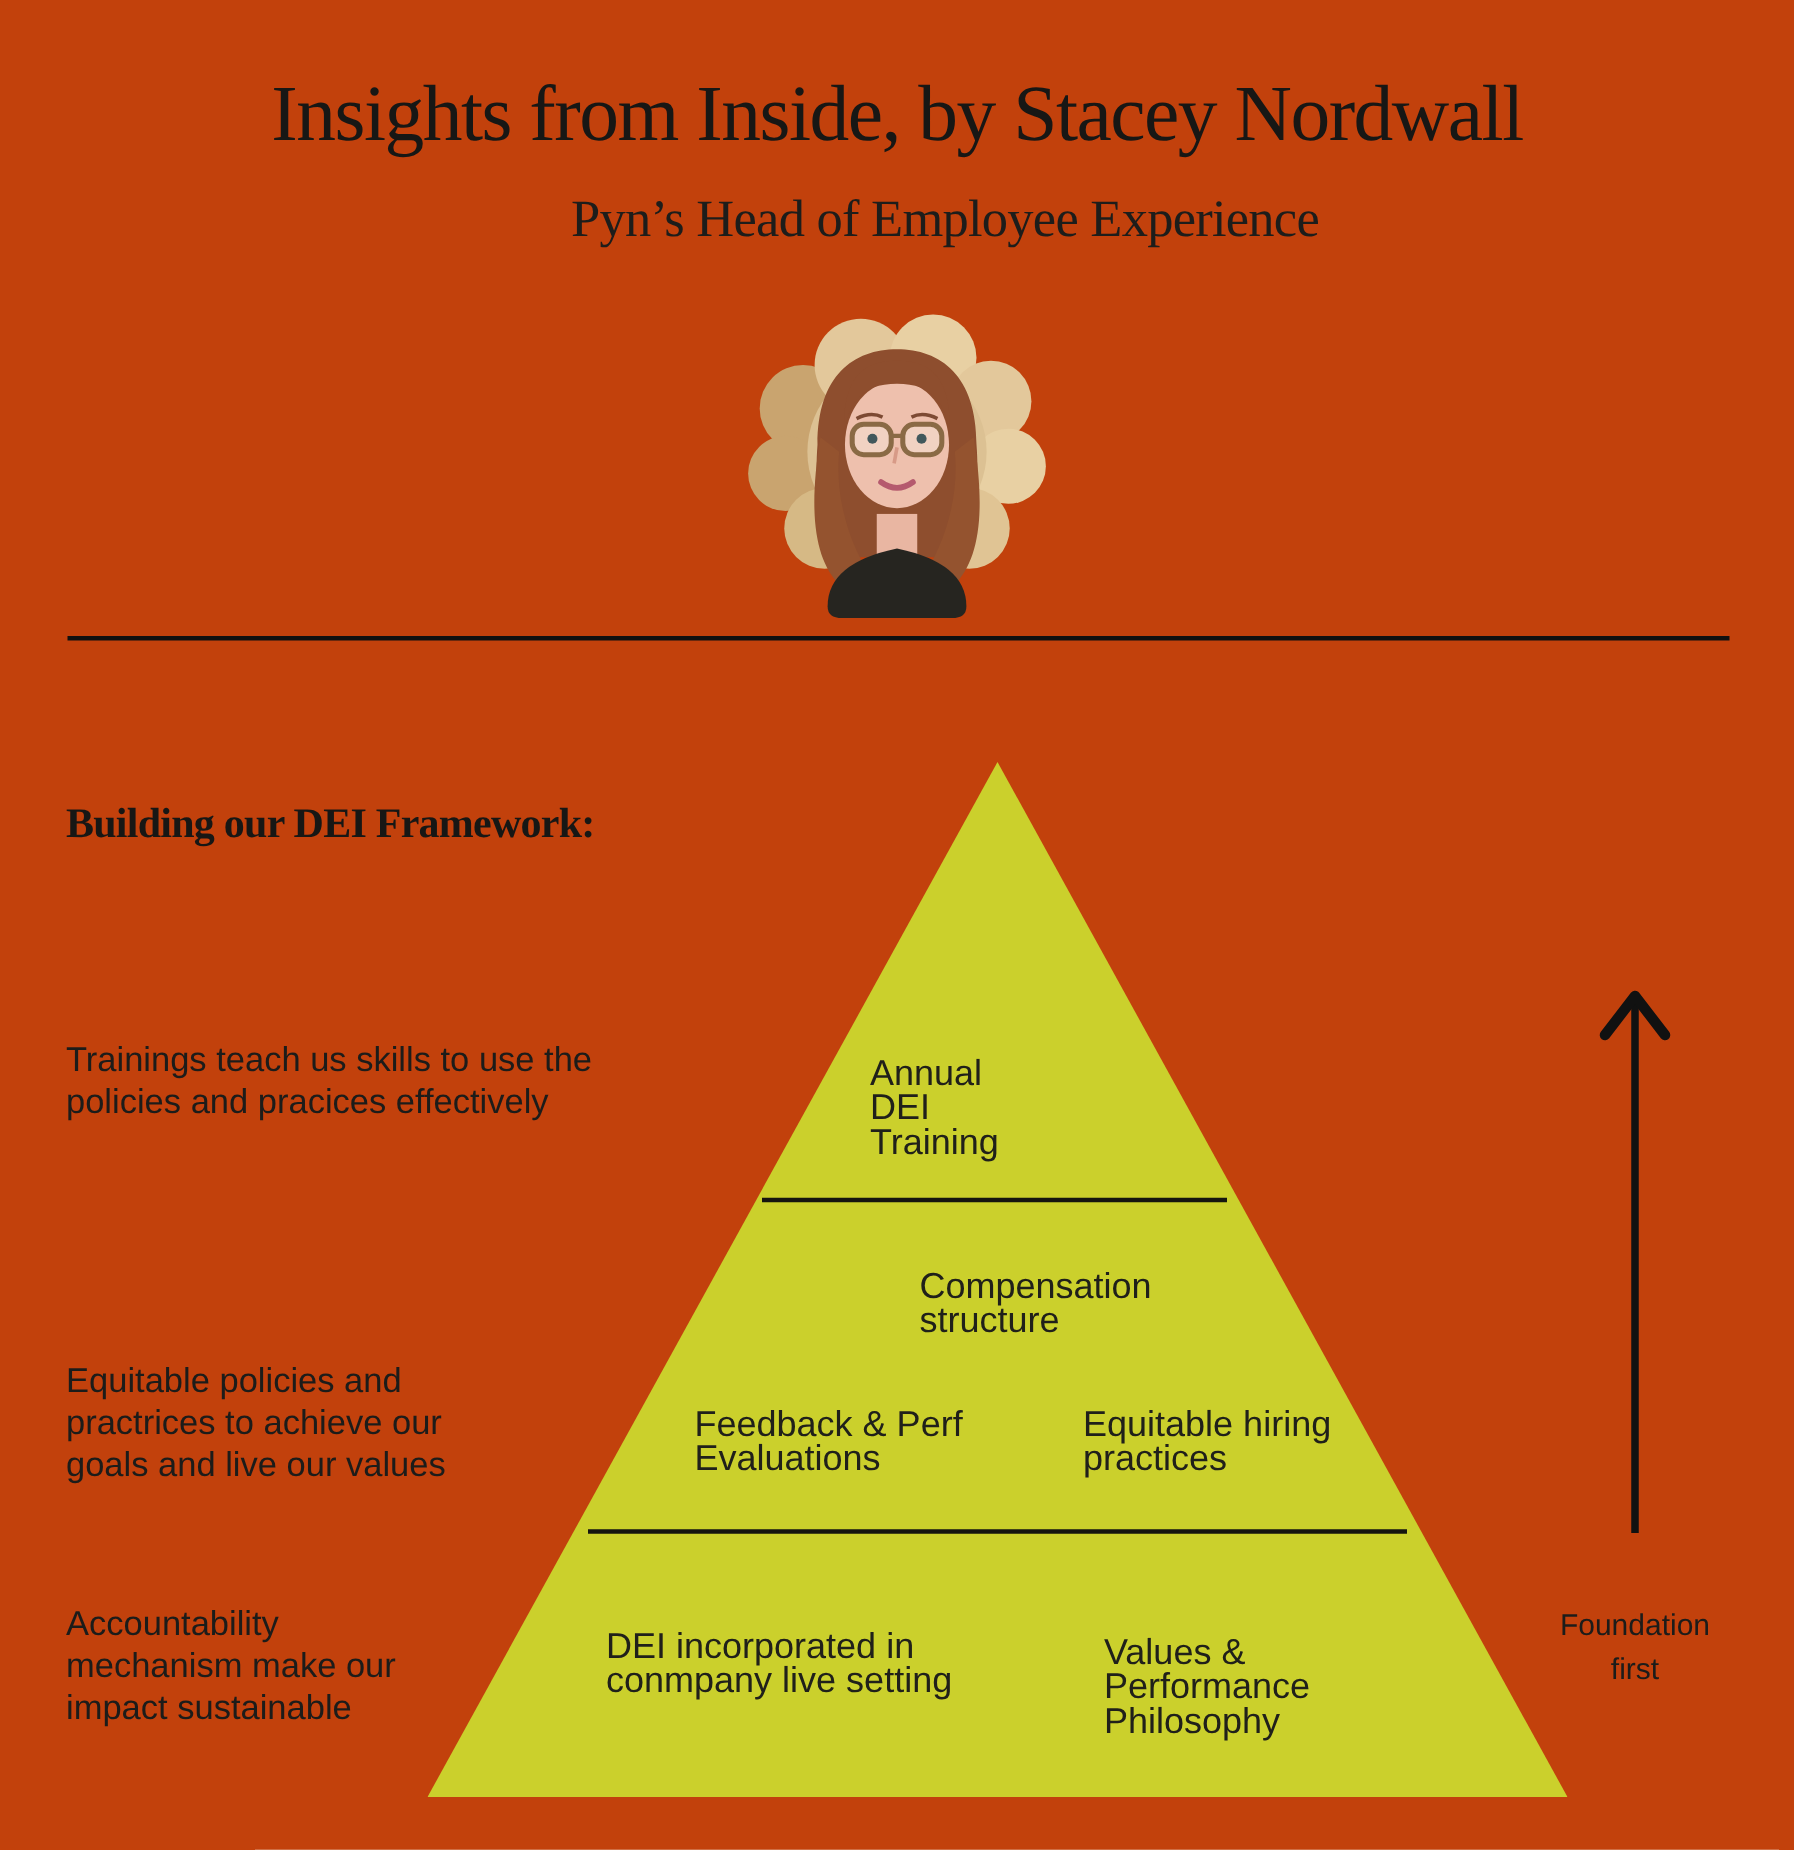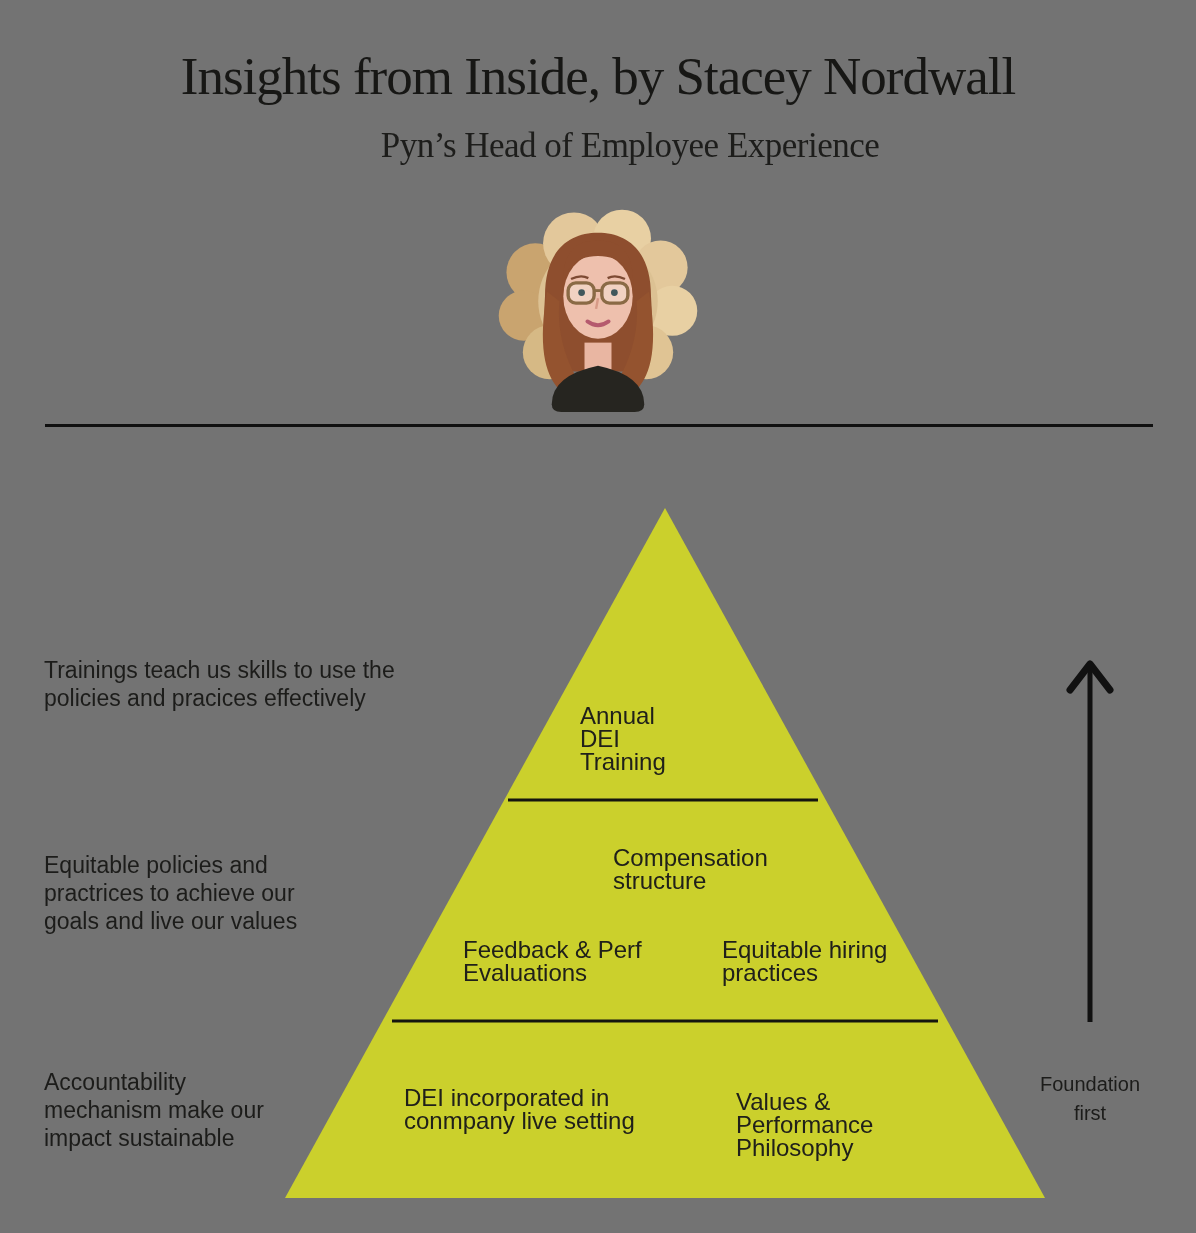--- a/index.html
+++ b/index.html
@@ -1,37 +1,37 @@
 <!DOCTYPE html>
 <html><head>
 <meta charset="utf-8">
 <style>
   html,body{margin:0;padding:0;}
   body{font-family:"Liberation Sans",sans-serif;background:#fbfbf2;}
-  .page{position:relative;width:1196px;height:1233px;background:#737373;overflow:hidden;margin:0 auto;}
+  .page{position:relative;width:1196px;height:1233px;background:#c2410c;overflow:hidden;margin:0 auto;}
 
   .title{position:absolute;left:0;top:46px;width:100%;text-align:center;
          font-family:"Liberation Serif",serif;font-weight:500;font-size:53px;
          letter-spacing:-1px;color:#171715;}
   .subtitle{position:absolute;left:0;top:126px;width:100%;text-align:center;
          font-family:"Liberation Serif",serif;font-weight:400;font-size:35px;
          letter-spacing:-0.5px;color:#1d1d1b;margin-left:32px;}
 
   .photo{position:absolute;left:483px;top:200px;width:230px;height:212px;}
 
   .divider{position:absolute;left:45px;top:424px;width:1108px;height:3px;background:#101010;}
 
   .section-heading{position:absolute;left:44px;top:534px;
          font-family:"Liberation Serif",serif;font-weight:700;font-size:28px;
          letter-spacing:-0.5px;color:#171715;}
 
   .annotation{position:absolute;left:44px;font-size:23px;line-height:28px;
          color:#1c1c1a;white-space:pre-line;}
-  .annotation.a1{top:656px;width:400px;}
-  .annotation.a2{top:851px;width:330px;}
+  .annotation.a1{top:692px;width:400px;}
+  .annotation.a2{top:906px;width:330px;}
   .annotation.a3{top:1068px;width:300px;}
 
   .pyramid-svg{position:absolute;left:285px;top:508px;width:760px;height:690px;}
 
   .tier-label{position:absolute;font-size:24px;line-height:23px;color:#20201a;
          white-space:pre-line;}
   .lbl-annual{left:580px;top:704px;width:90px;}
   .lbl-effective{left:672px;top:704px;width:135px;}
   .lbl-compensation{left:613px;top:846px;width:170px;}
   .lbl-feedback{left:463px;top:938px;width:180px;}
@@ -78,20 +78,21 @@
       <path d="M106,94 L114,94" stroke="#8a6a45" stroke-width="3"></path>
       <circle cx="93" cy="96" r="3.5" fill="#41585c"></circle>
       <circle cx="127" cy="96" r="3.5" fill="#41585c"></circle>
       <path d="M110,102 L108,113" stroke="#d79a87" stroke-width="2.5" fill="none"></path>
       <path d="M99,126 Q110,134 121,126" stroke="#b55a6e" stroke-width="4" stroke-linecap="round" fill="none"></path>
     </g>
   </svg>
 
   <div class="divider"></div>
 
+  <div class="section-heading">Building our DEI Framework:</div>
 
   <div class="annotation a1">Trainings teach us skills to use the
 policies and pracices effectively</div>
   <div class="annotation a2">Equitable policies and
 practrices to achieve our
 goals and live our values</div>
   <div class="annotation a3">Accountability
 mechanism make our
 impact sustainable</div>
 

